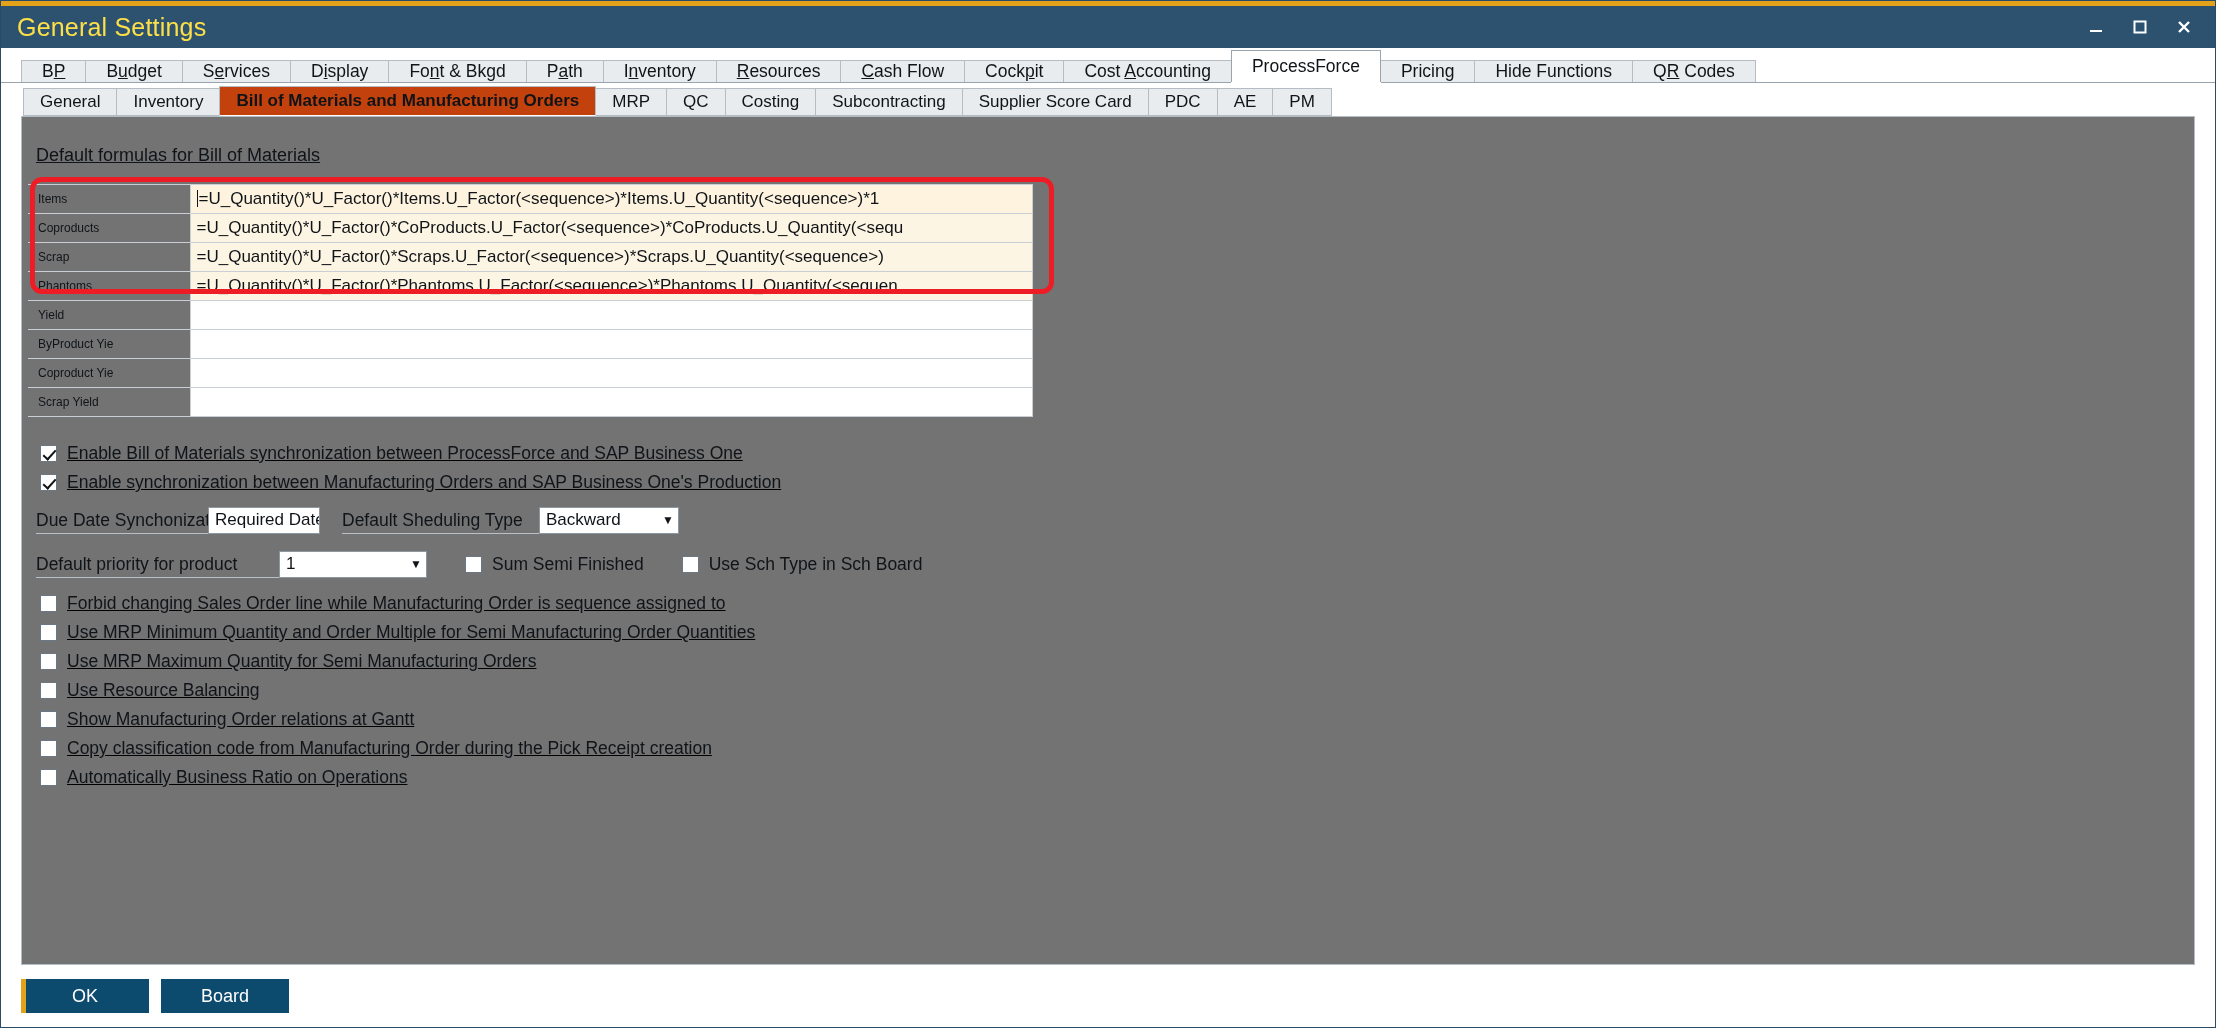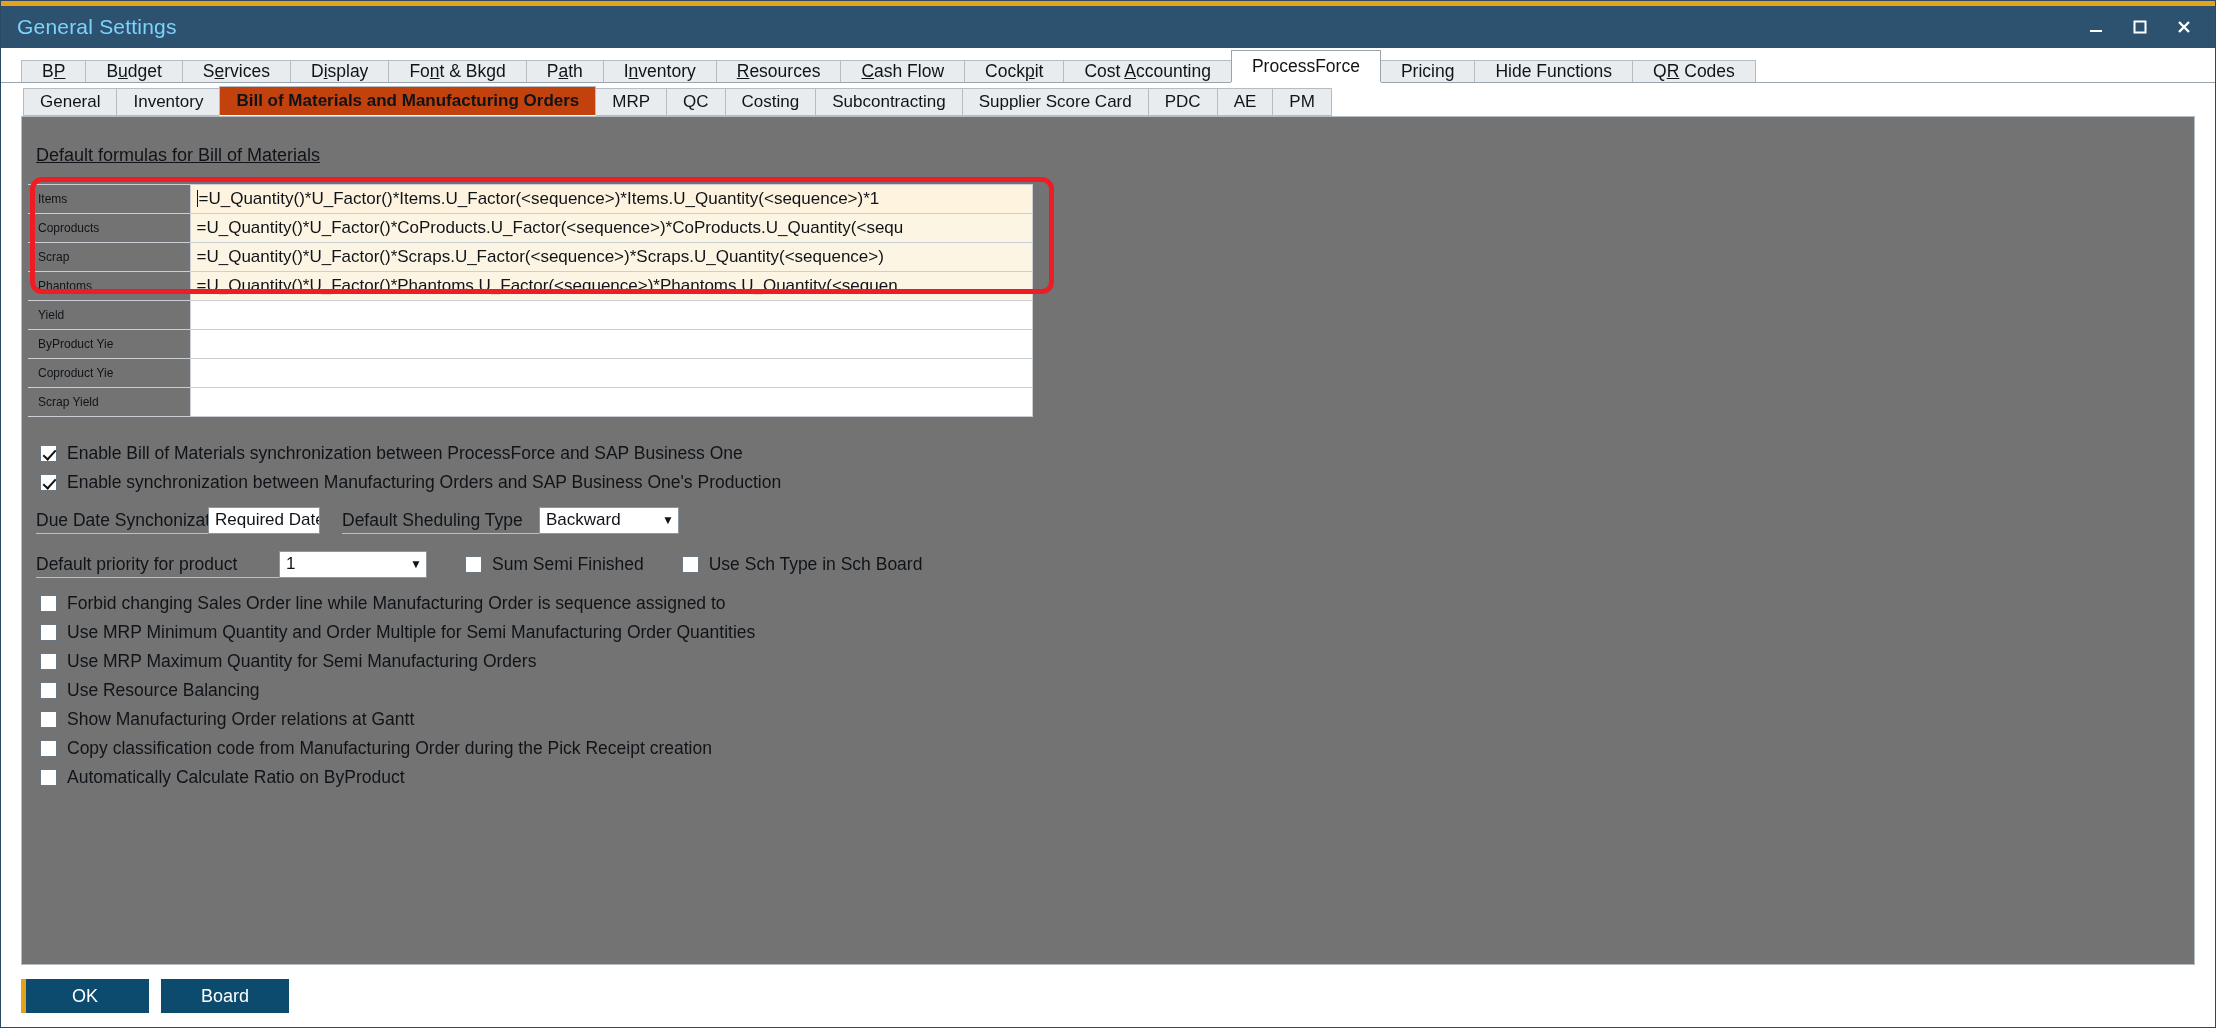--- a/index.html
+++ b/index.html
@@ -17,21 +17,21 @@
     display: flex; flex-direction: column;
   }
   
   .titlebar-accent {
     height: 5px; background: #e3a21a; width: 100%;
   }
   .titlebar {
     height: 42px; background: #2d5270;
     display: flex; align-items: center;
     padding-left: 16px;
-    color: #7dd3fc; font-size: 21px;
+    color: #fde047; font-size: 25px;
     position: relative;
   }
   .titlebar-title { letter-spacing: .2px; }
   .win-controls {
     position: absolute; right: 10px; top: 0; height: 100%;
     display: flex; align-items: center; gap: 2px;
   }
   .win-btn {
     width: 42px; height: 42px;
     display: flex; align-items: center; justify-content: center;
@@ -155,21 +155,21 @@
   .redbox {
     position: absolute;
     left: 8px; top: 60px;
     width: 1024px; height: 117px;
     border: 5px solid #ee1c25;
     border-radius: 12px;
     pointer-events: none;
     z-index: 5;
   }
   
-  .opts { margin: 22px 0 0 18px; }
+  .opts { margin: 22px 0 0 18px; text-decoration: underline; }
   .optrow {
     display: flex; align-items: center;
     height: 29px;
     font-size: 17.5px; color: #101418;
   }
   .cb {
     width: 17px; height: 17px;
     border: 1px solid #6b7782;
     background: #ffffff;
     margin-right: 10px;
@@ -455,21 +455,21 @@
         <div class="optrow">
           <span class="cb"></span>
           <span>Show Manufacturing Order relations at Gantt</span>
         </div>
         <div class="optrow">
           <span class="cb"></span>
           <span>Copy classification code from Manufacturing Order during the Pick Receipt creation</span>
         </div>
         <div class="optrow">
           <span class="cb"></span>
-          <span>Automatically Calculate Ratio on ByProduct</span>
+          <span>Automatically Business Ratio on Operations</span>
         </div>
       </div>
 
   </div>
 
   <div class="footer">
     <button class="btn primary">OK</button>
     <button class="btn">Board</button>
   </div>
 

